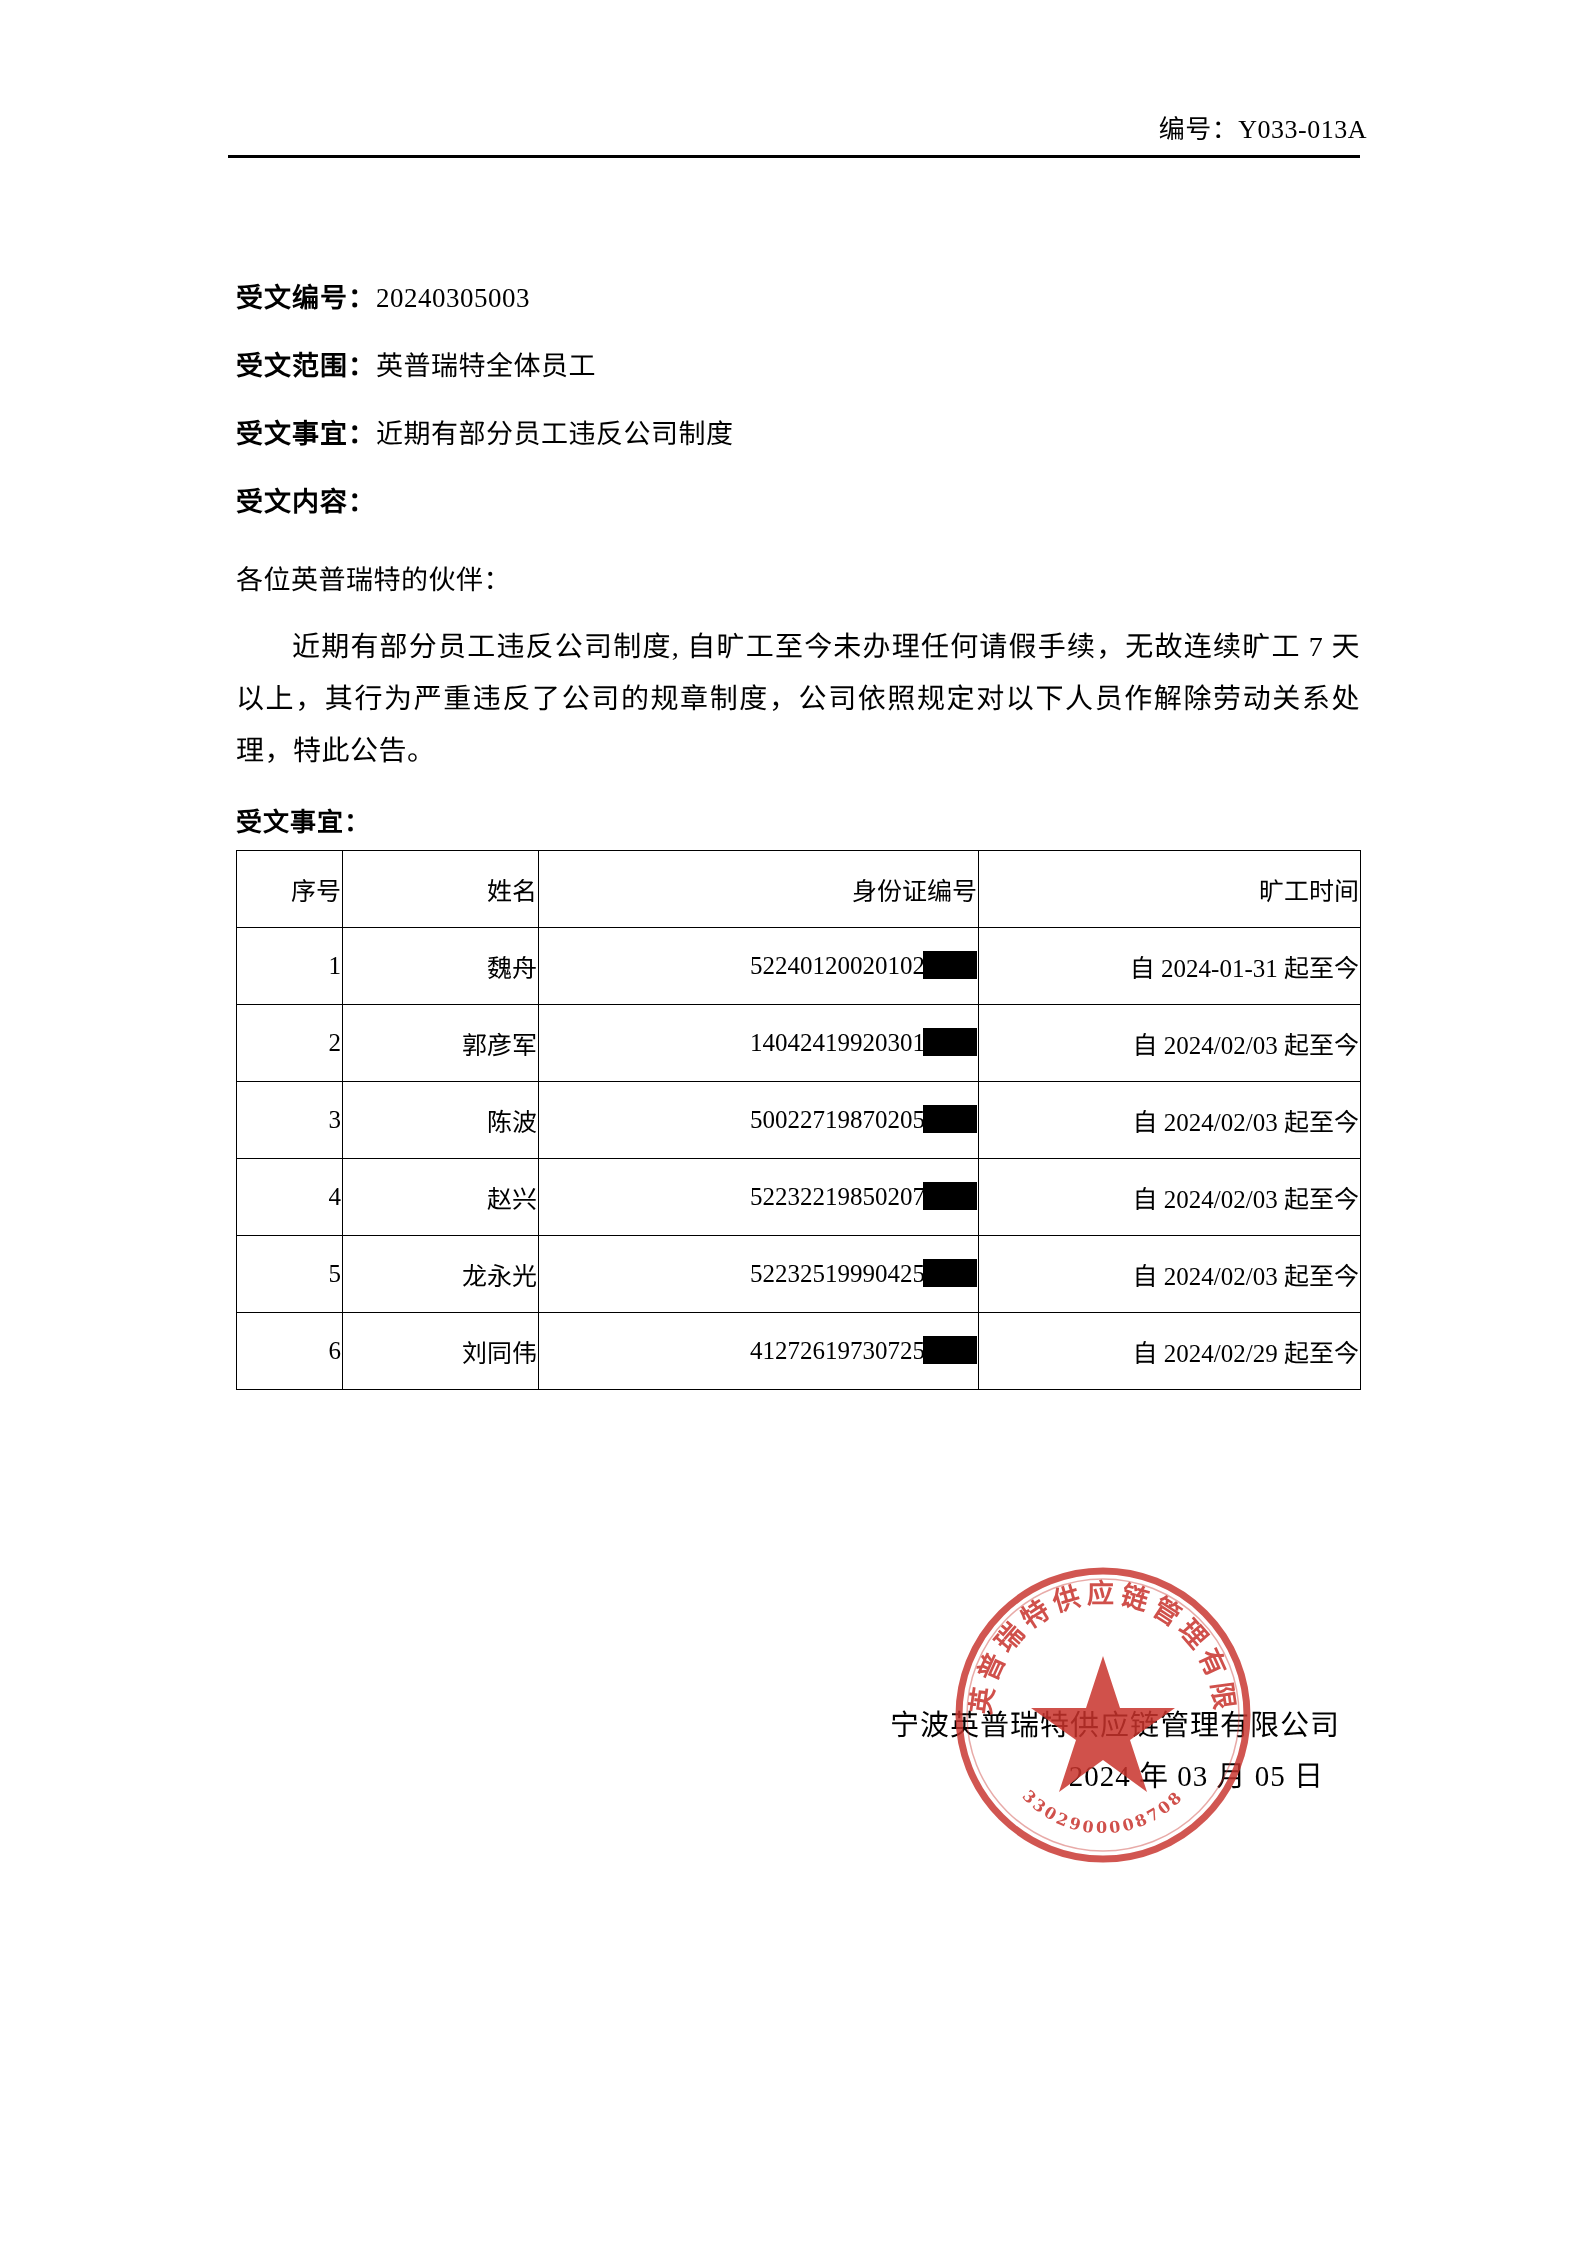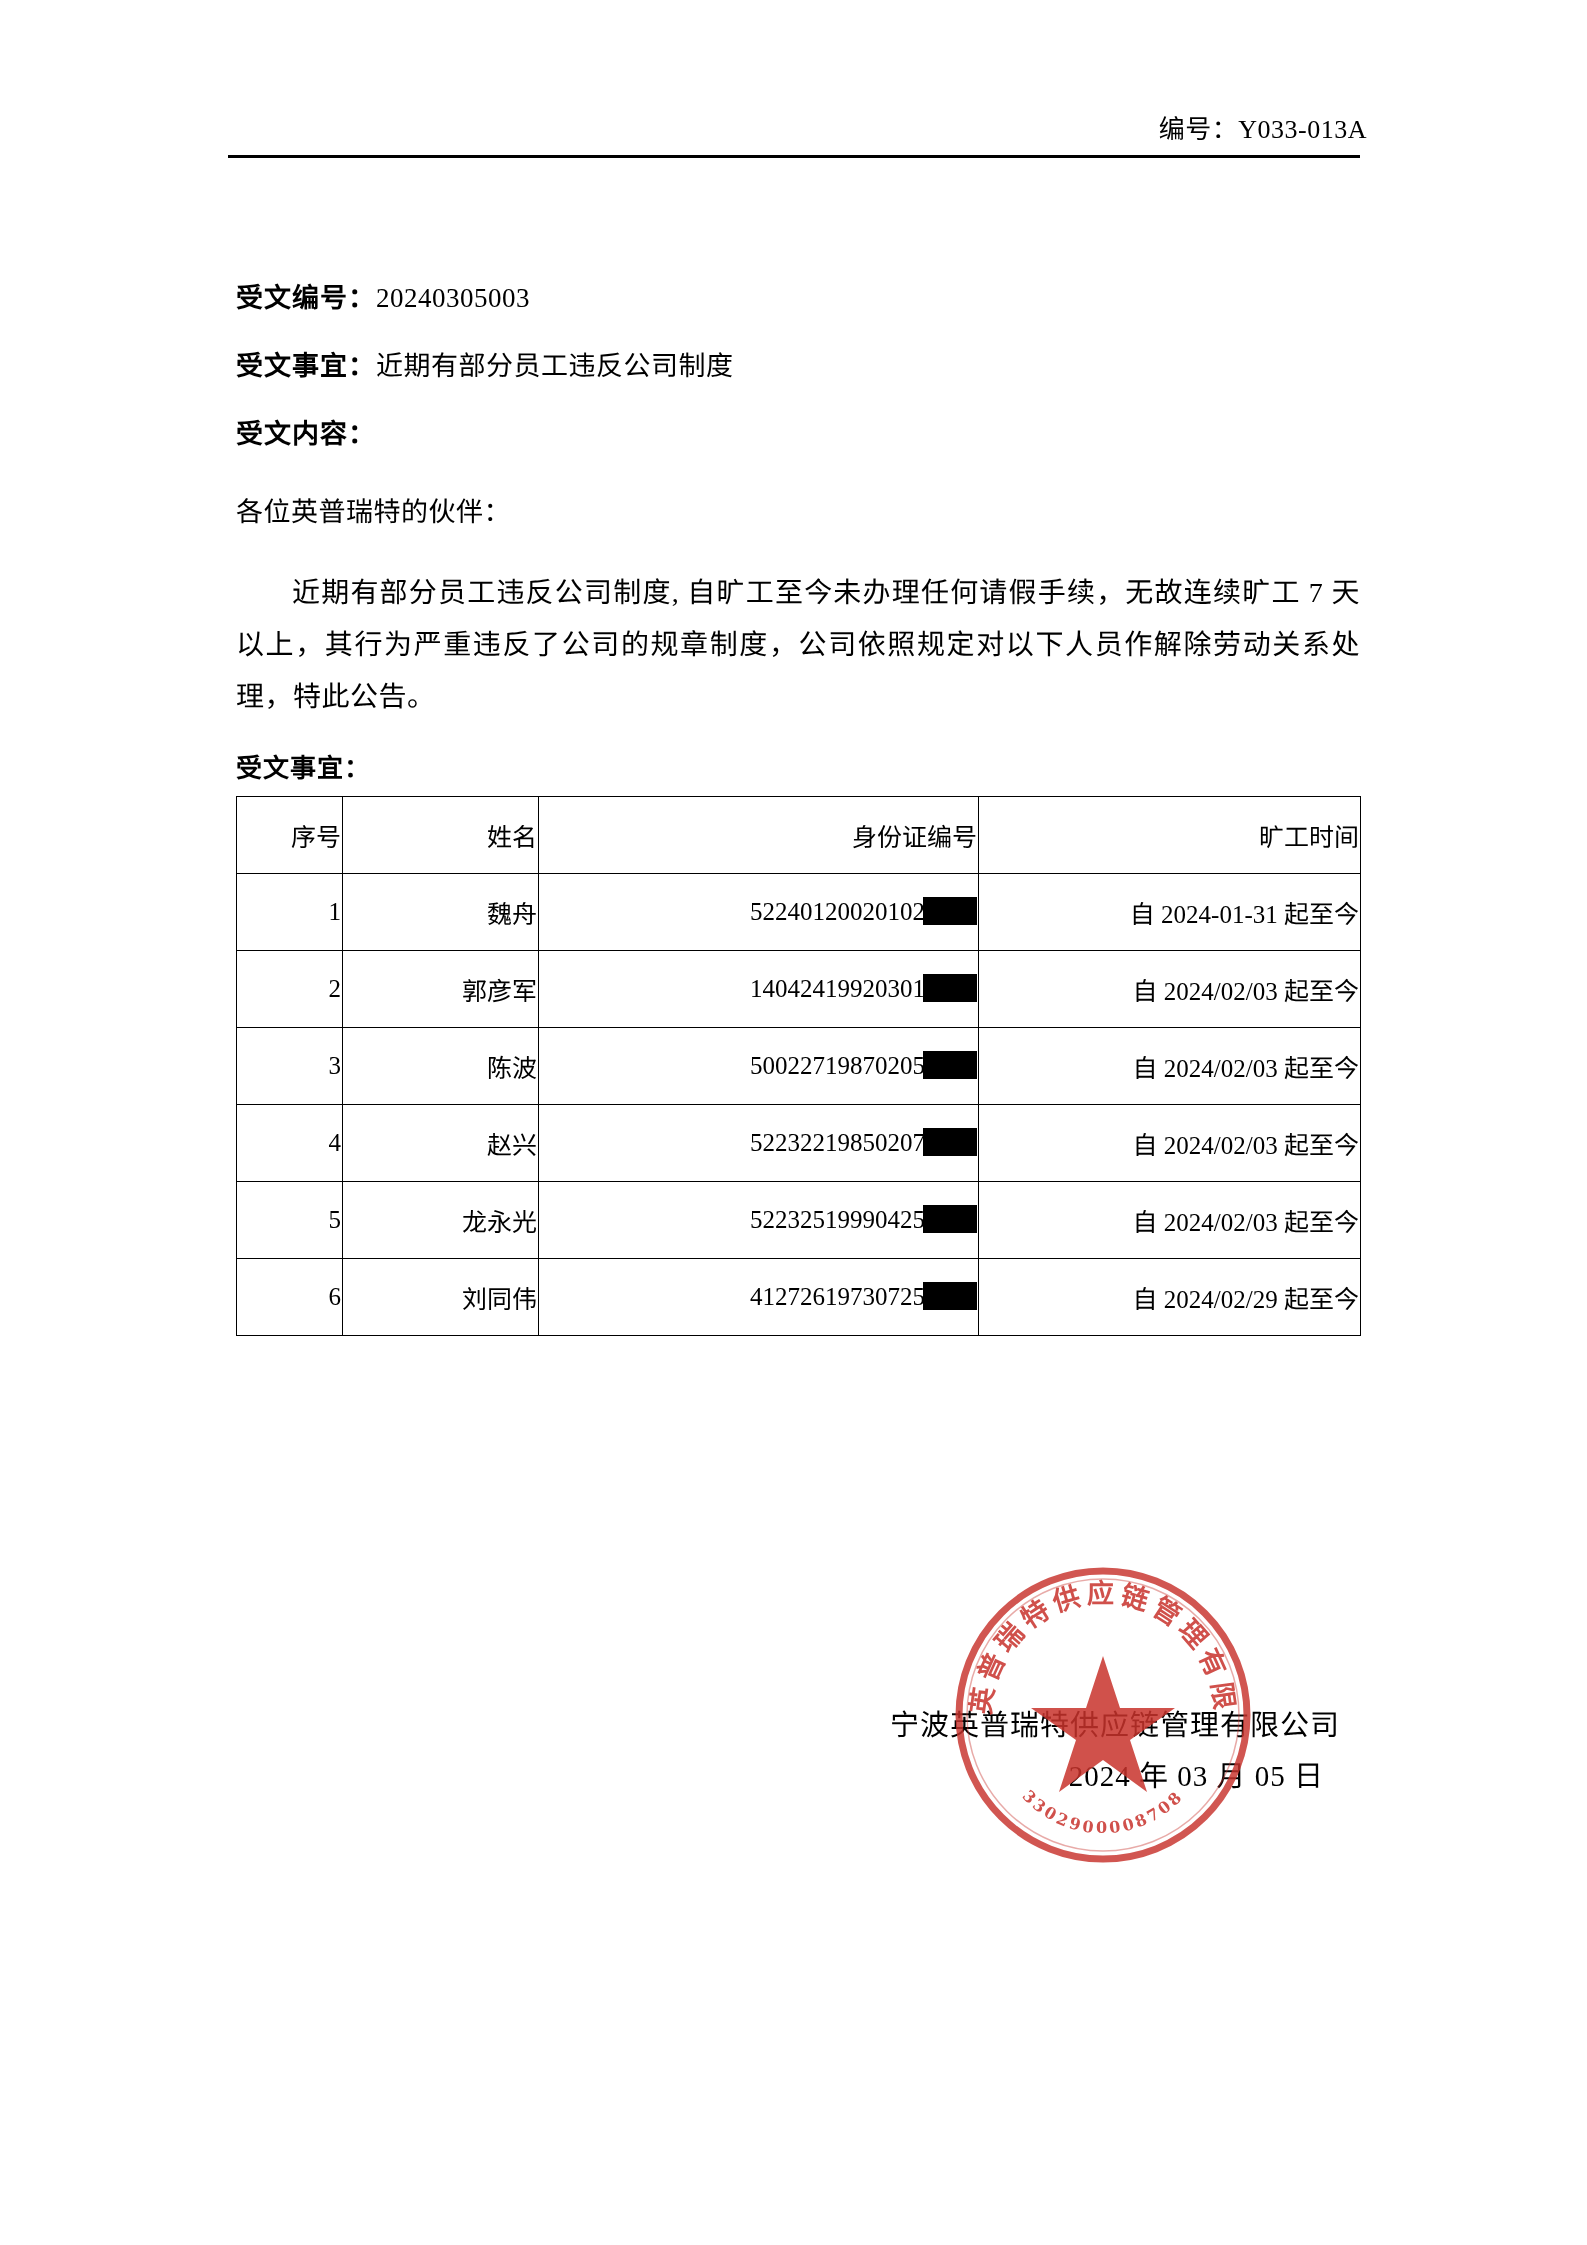--- a/index.html
+++ b/index.html
@@ -67,21 +67,21 @@
   }
   .field-value {
     font-family: "Liberation Serif", "DejaVu Serif", serif;
     letter-spacing: 0.5px;
   }
   .field-row.content-head {
     margin-bottom: 38px;
   }
   .salutation {
     font-size: 27px;
-    margin-bottom: 38px;
+    margin-bottom: 24px;
     letter-spacing: 0.5px;
   }
   .body-para {
     font-size: 28px;
     line-height: 1.85;
     text-indent: 56px;
     text-align: justify;
     letter-spacing: 0.5px;
     margin-bottom: 24px;
   }
@@ -156,20 +156,23 @@
 
   <div class="doc-number">编号：Y033-013A</div>
   <div class="header-rule"></div>
 
   <div class="content">
 
     <div class="field-row">
       <span class="field-label">受文编号：</span><span class="field-value">20240305003</span>
     </div>
 
+    <div class="field-row">
+      <span class="field-label">受文范围：</span><span class="field-value">英普瑞特全体员工</span>
+    </div>
 
     <div class="field-row">
       <span class="field-label">受文事宜：</span><span class="field-value">近期有部分员工违反公司制度</span>
     </div>
 
     <div class="field-row content-head">
       <span class="field-label">受文内容：</span><span class="field-value"></span>
     </div>
 
     <div class="salutation">各位英普瑞特的伙伴：</div>

